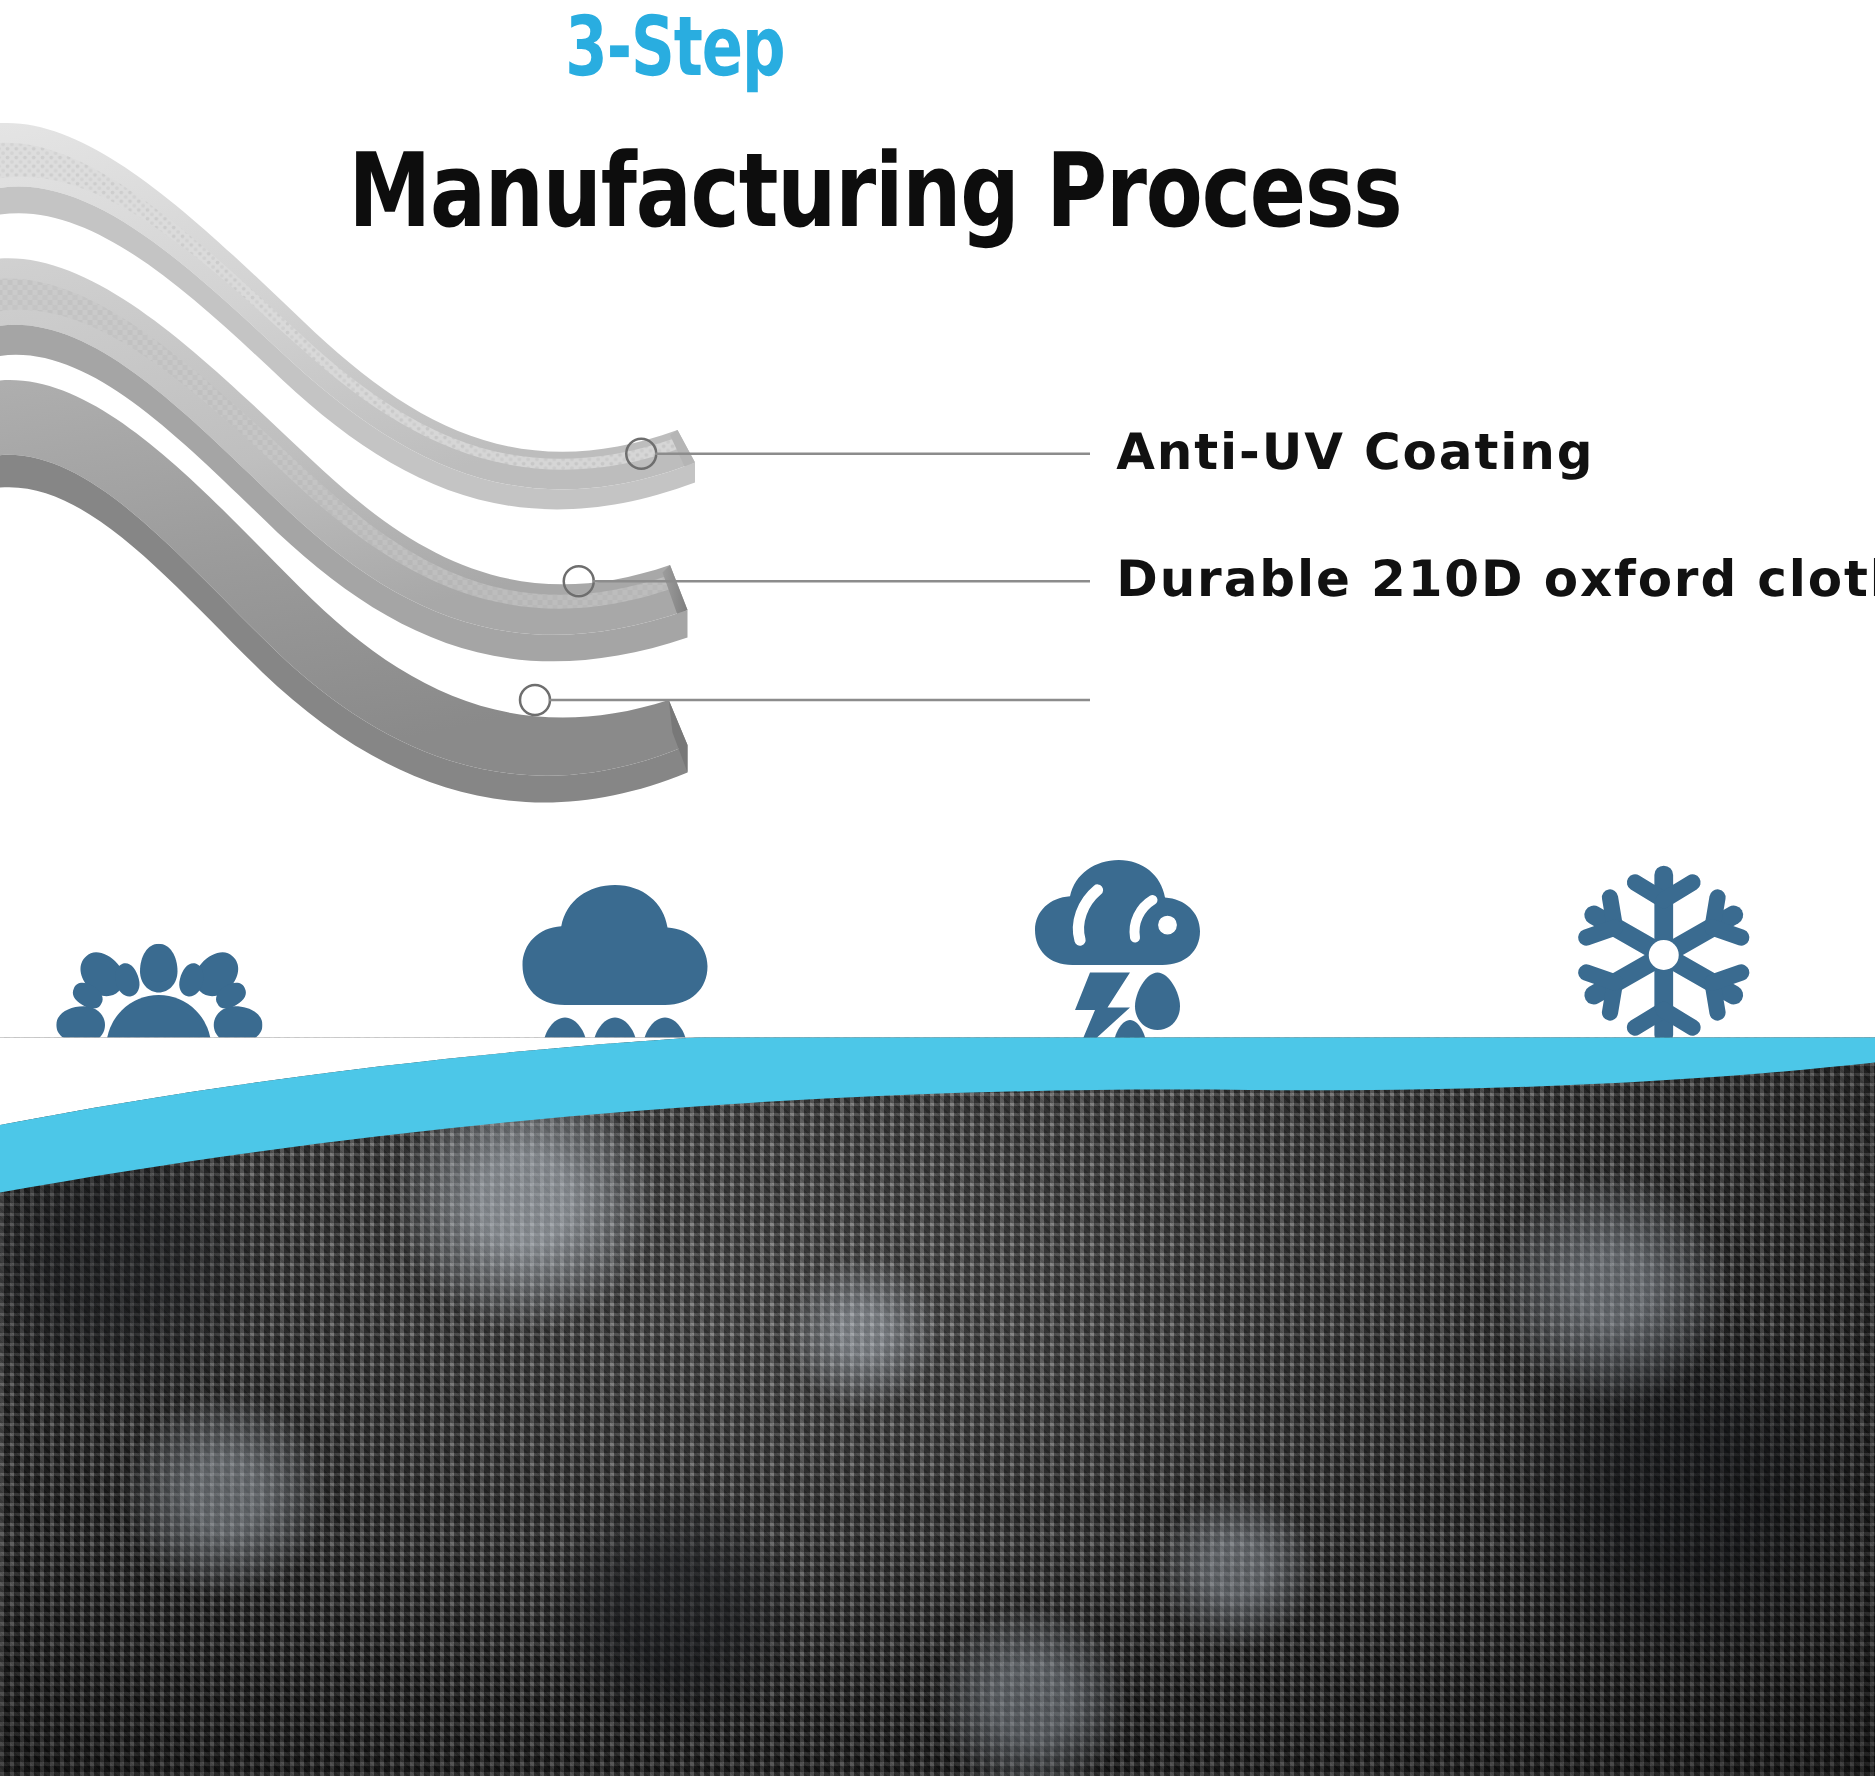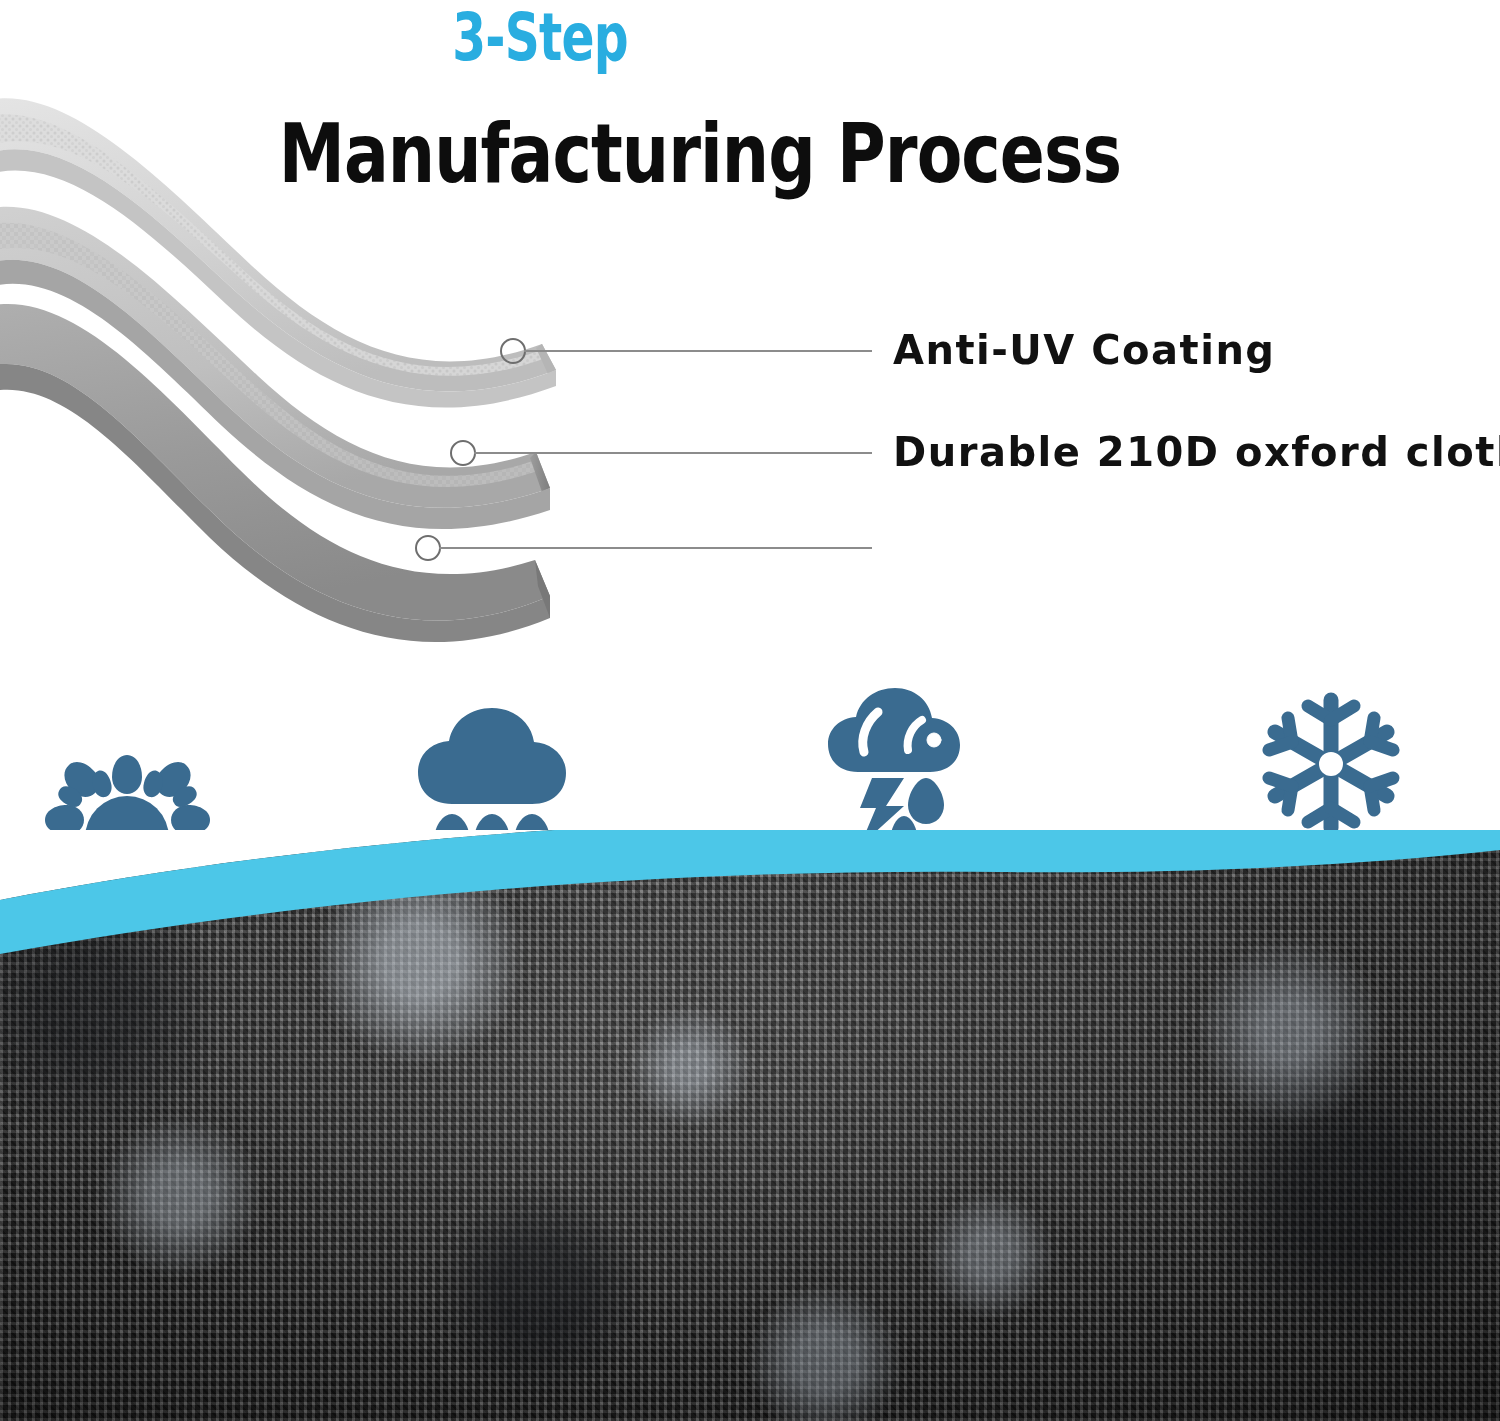--- a/index.html
+++ b/index.html
@@ -21,21 +21,21 @@
     font-size:82px;line-height:92px;font-weight:bold;letter-spacing:-1px;
     color:#0d0d0d;font-family:"DejaVu Sans Condensed","Liberation Sans",sans-serif;
     transform:scaleX(.9);transform-origin:50% 50%;white-space:nowrap;
   }
 
   
   .layers{position:absolute;left:-10px;top:40px;width:660px;height:670px;}
   .layers svg{display:block;width:100%;height:100%;}
 
   
-  .callouts{position:absolute;left:0;top:0;width:1500px;height:720px;}
+  .callouts{position:absolute;left:0;top:12px;width:1500px;height:720px;}
   .lead{position:absolute;height:2px;background:#8c8c8c;}
   .dot{
     position:absolute;width:26px;height:26px;border-radius:50%;
     border:2px solid #6e6e6e;background:transparent;box-sizing:border-box;
   }
   .lbl{
     position:absolute;color:#111;font-weight:bold;
     font-family:"DejaVu Sans","Liberation Sans",sans-serif;
     font-size:40px;line-height:48px;letter-spacing:1.5px;white-space:nowrap;
   }

